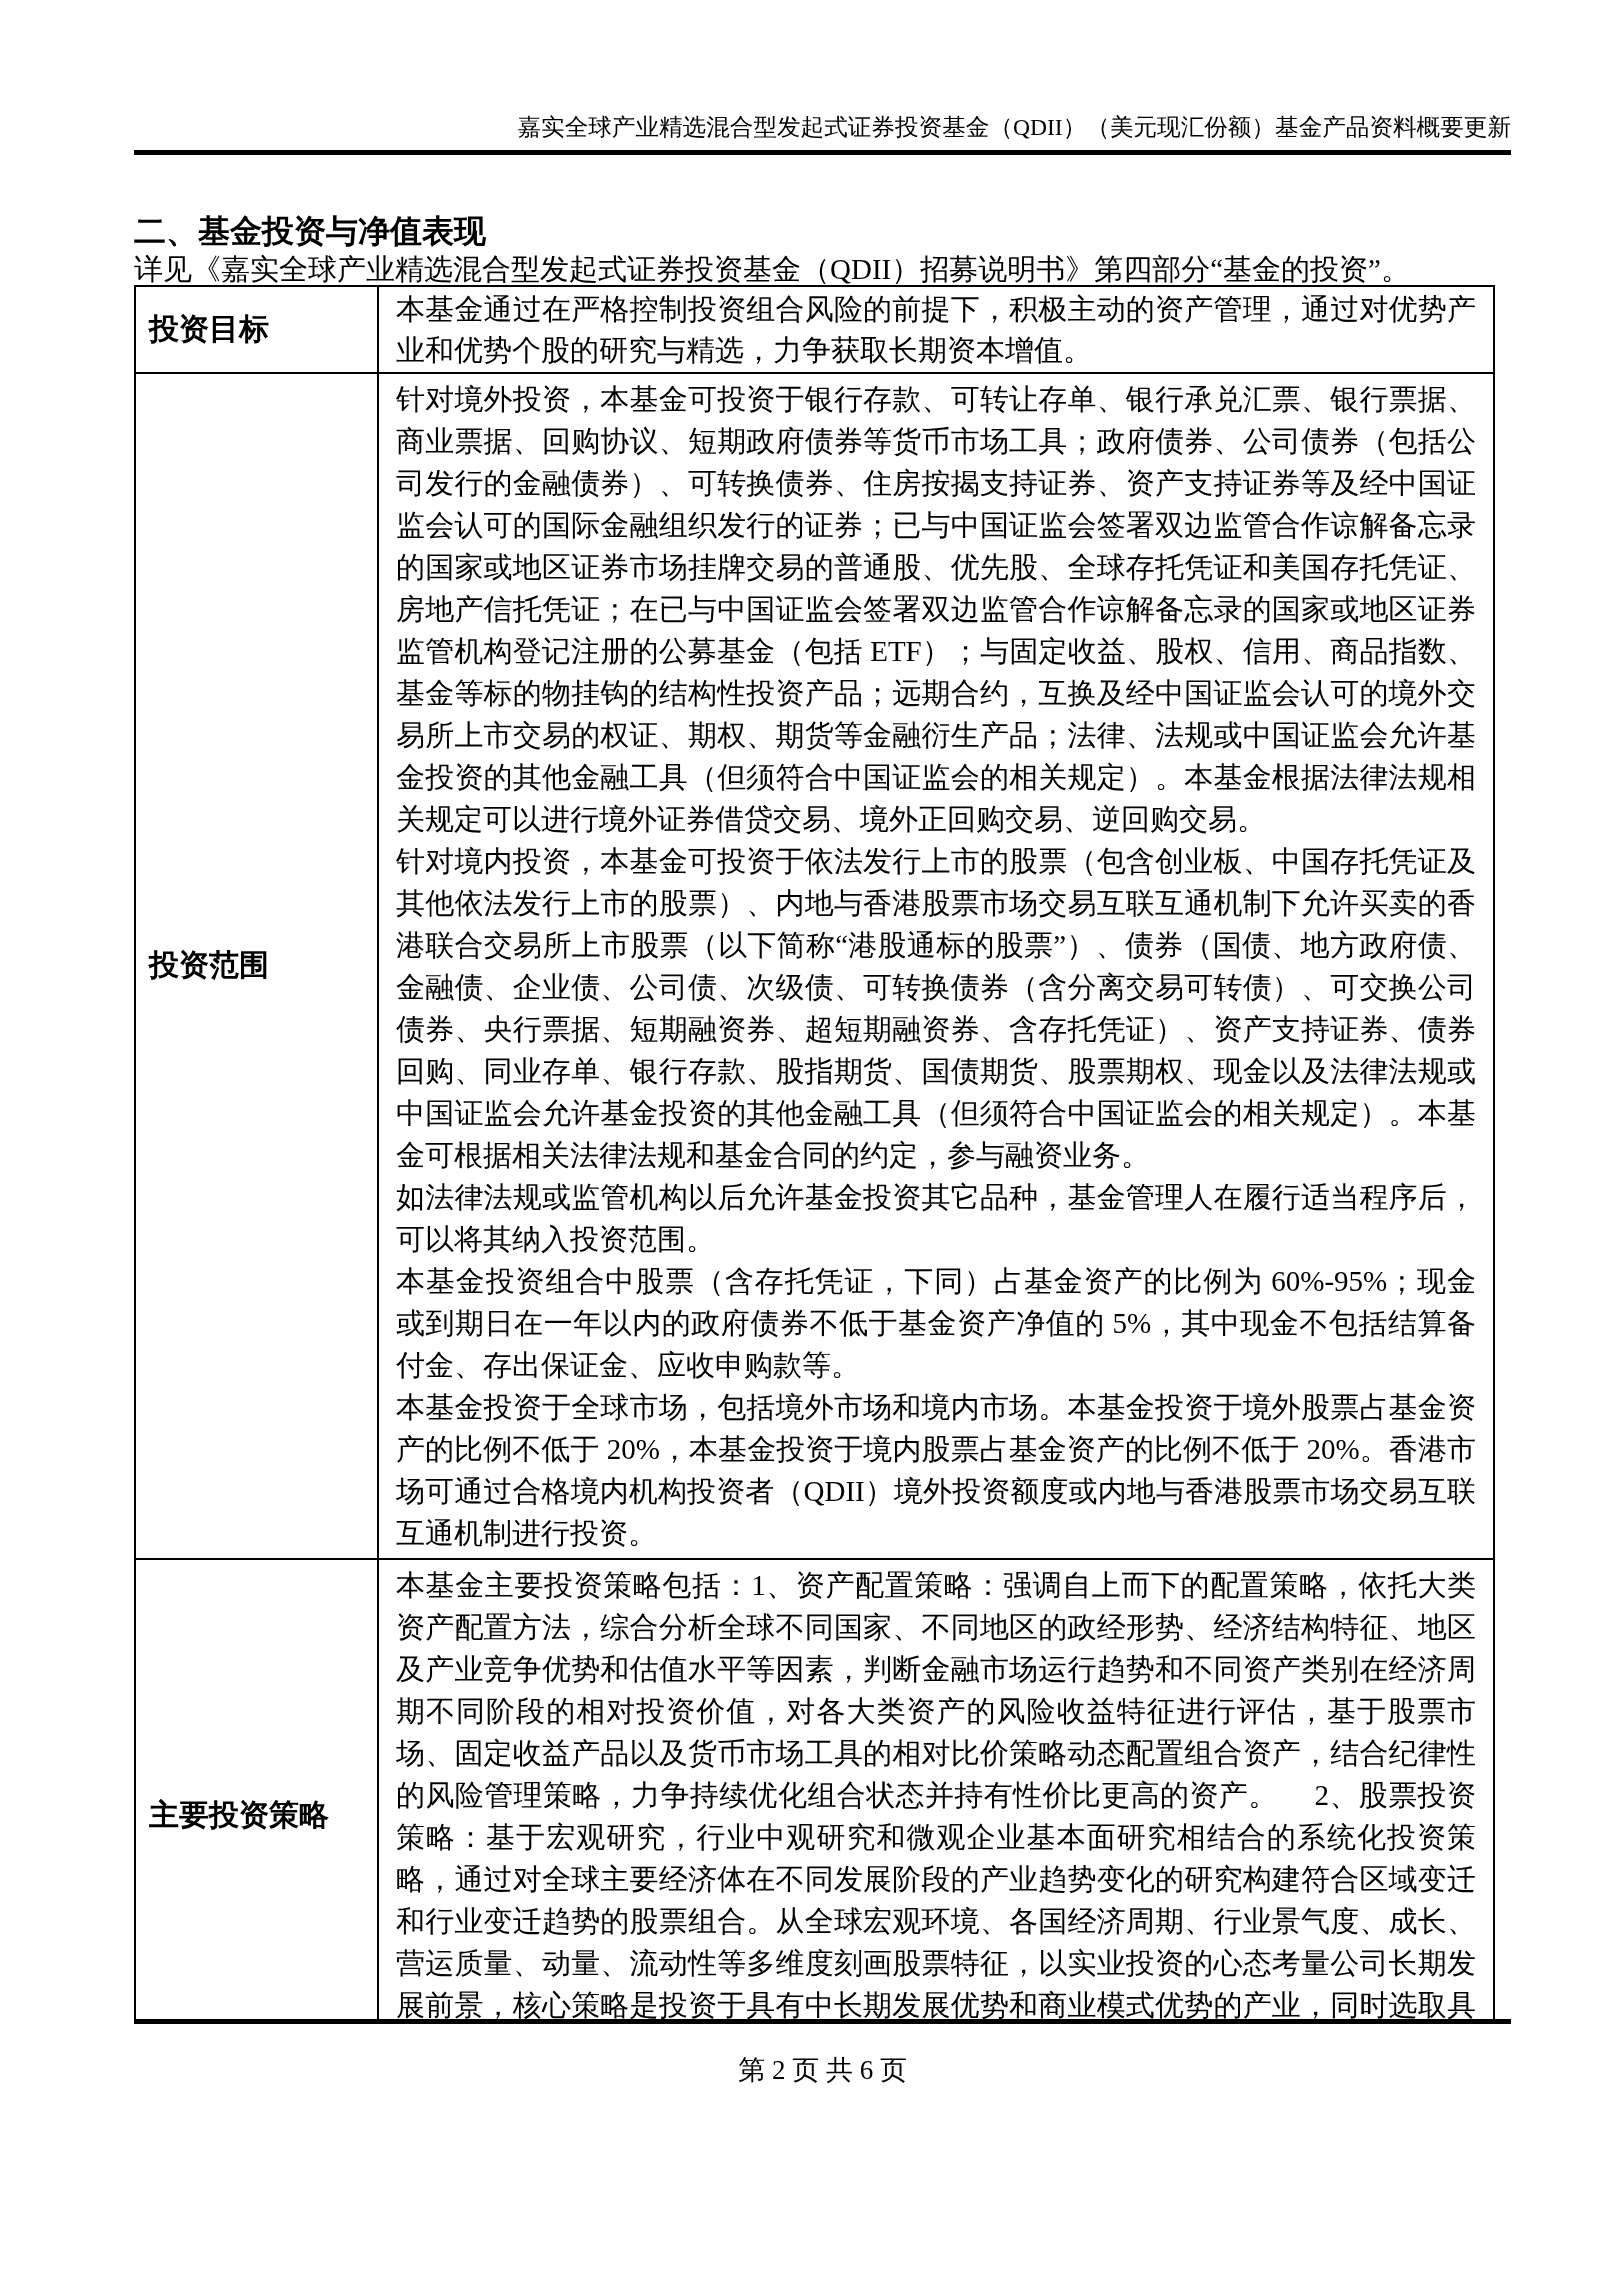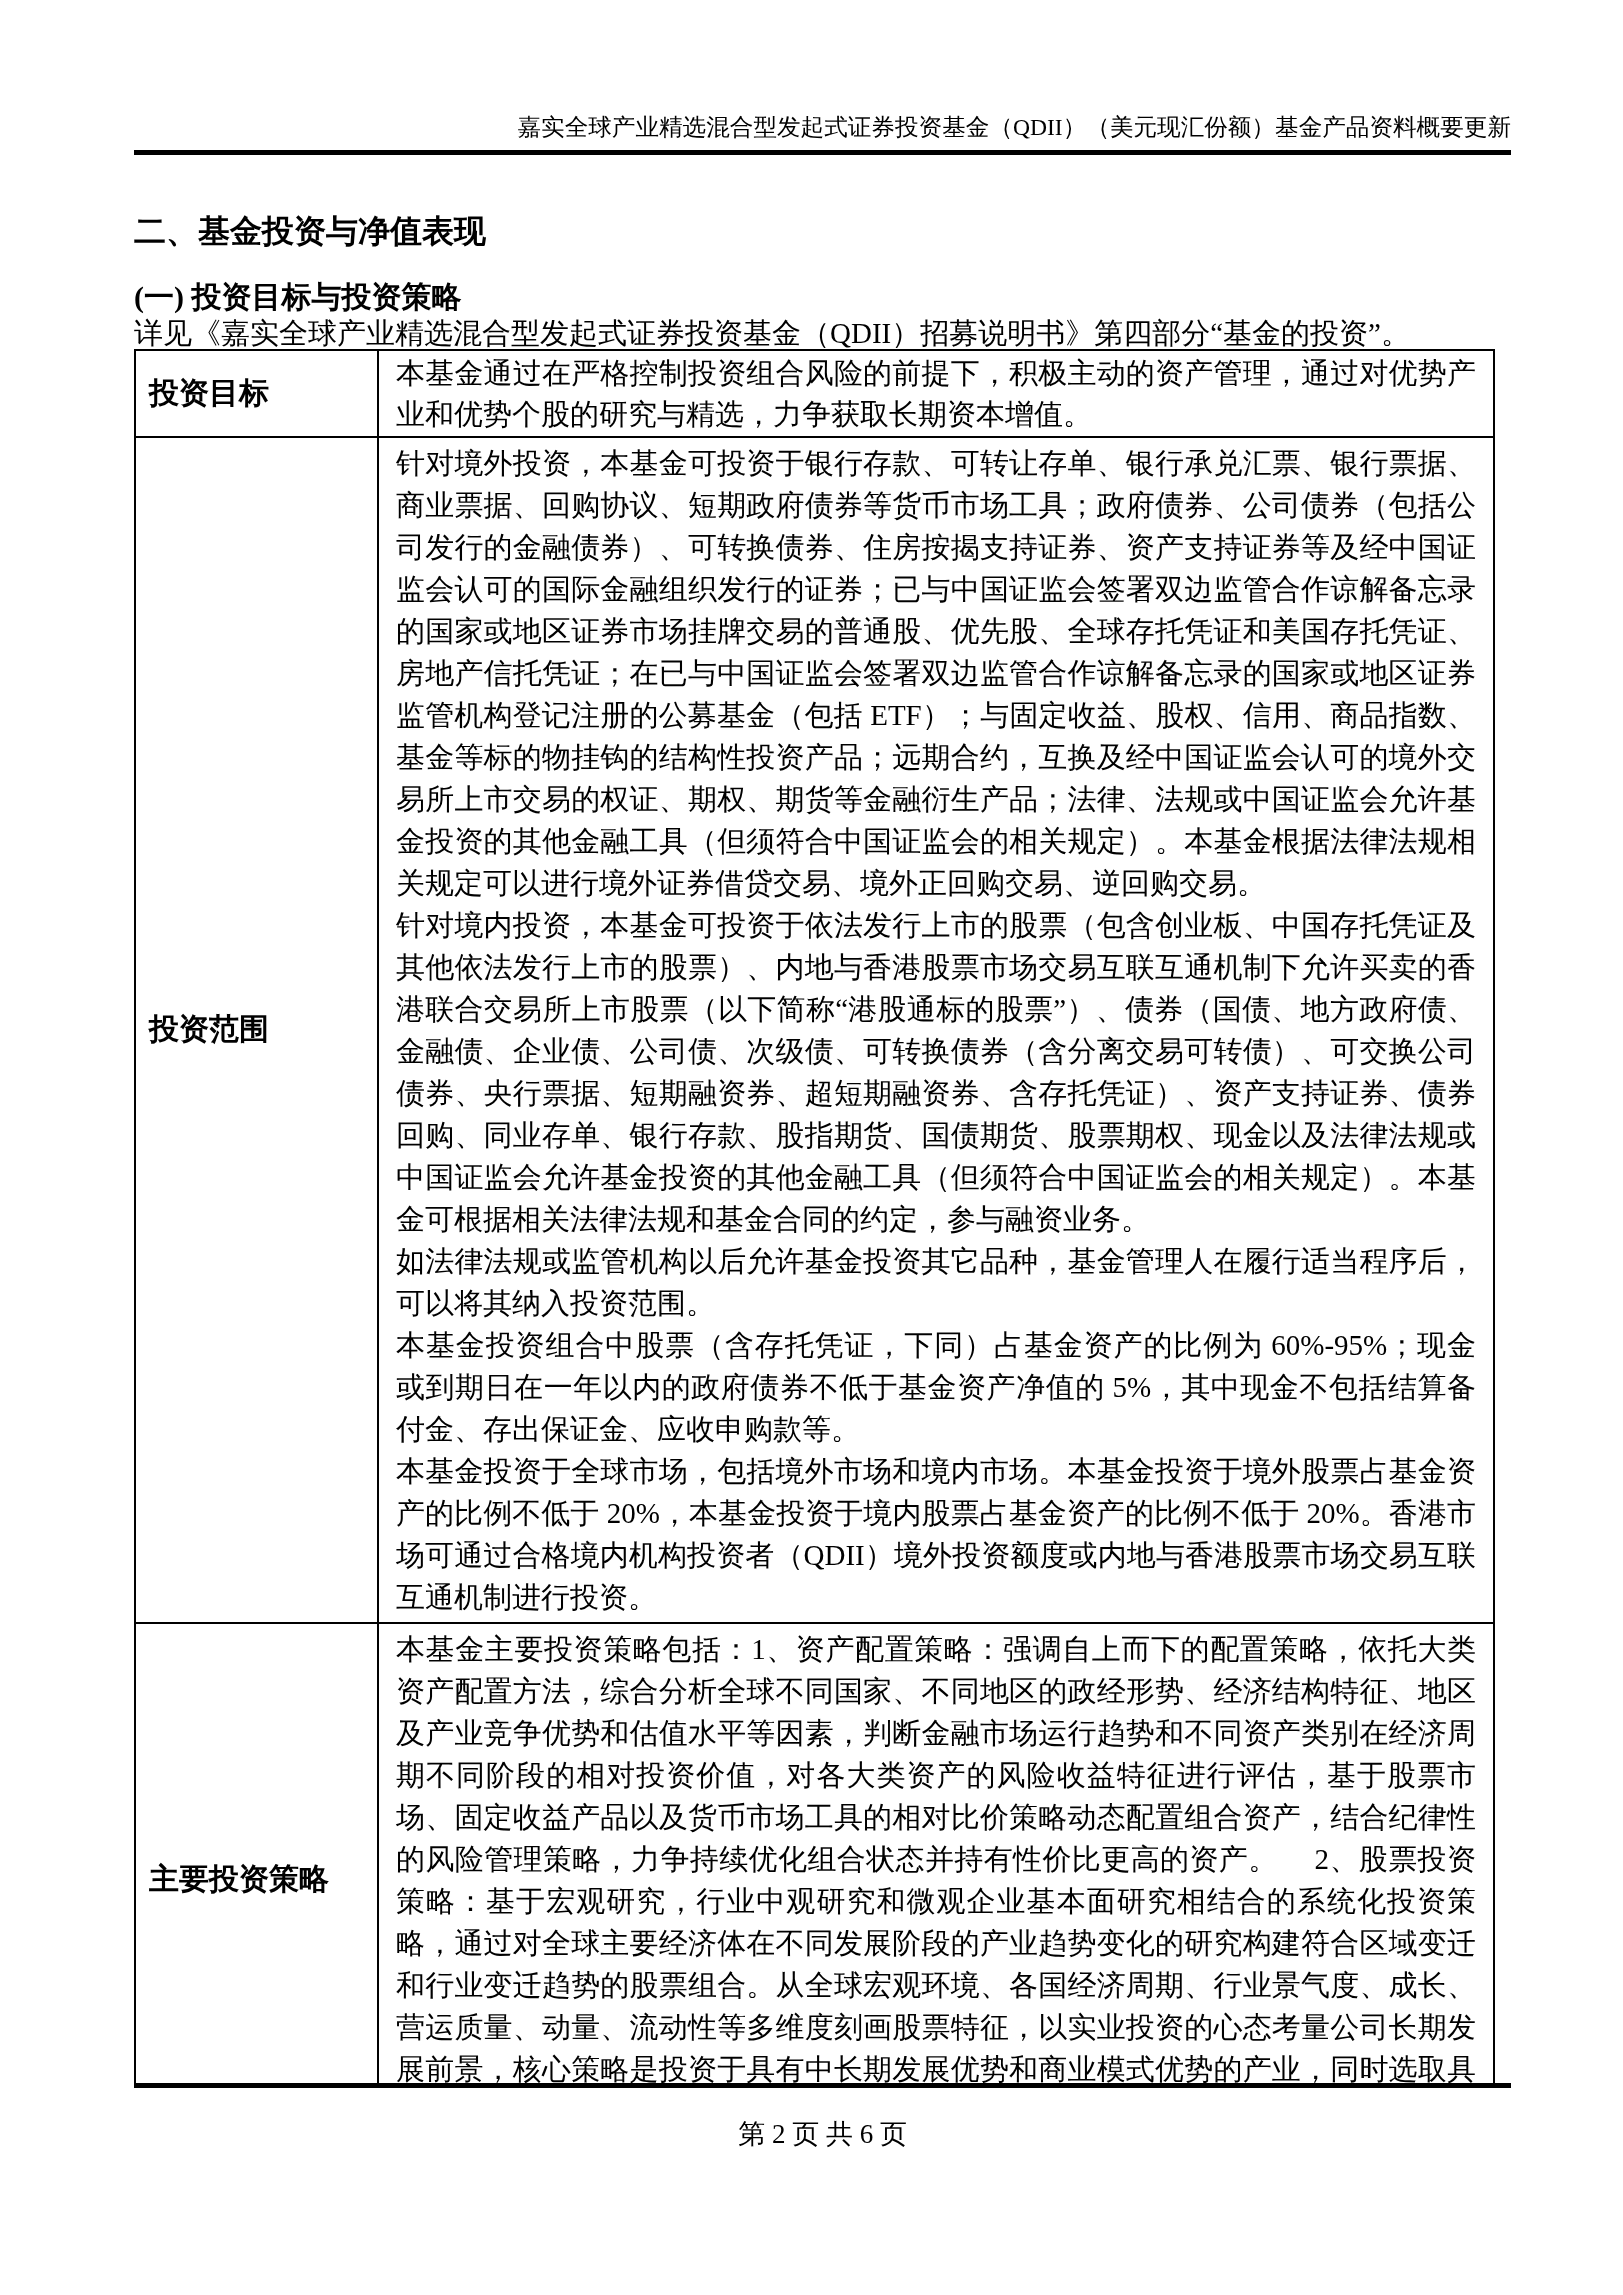--- a/index.html
+++ b/index.html
@@ -102,21 +102,20 @@
 
 <div class="page">
   <div class="content">
 
     <div class="doc-header">嘉实全球产业精选混合型发起式证券投资基金（QDII）（美元现汇份额）基金产品资料概要更新</div>
 
     <div class="header-rule"></div>
 
     <div class="section-heading">二、基金投资与净值表现</div>
 
-    <div class="subsection-heading">(一) 投资目标与投资策略</div>
 
     <p class="intro">详见《嘉实全球产业精选混合型发起式证券投资基金（QDII）招募说明书》第四部分“基金的投资”。</p>
 
     <div class="table-clip">
       <table class="fund-table">
         <colgroup>
           <col style="width:243px">
           <col>
         </colgroup>
         <tbody>

